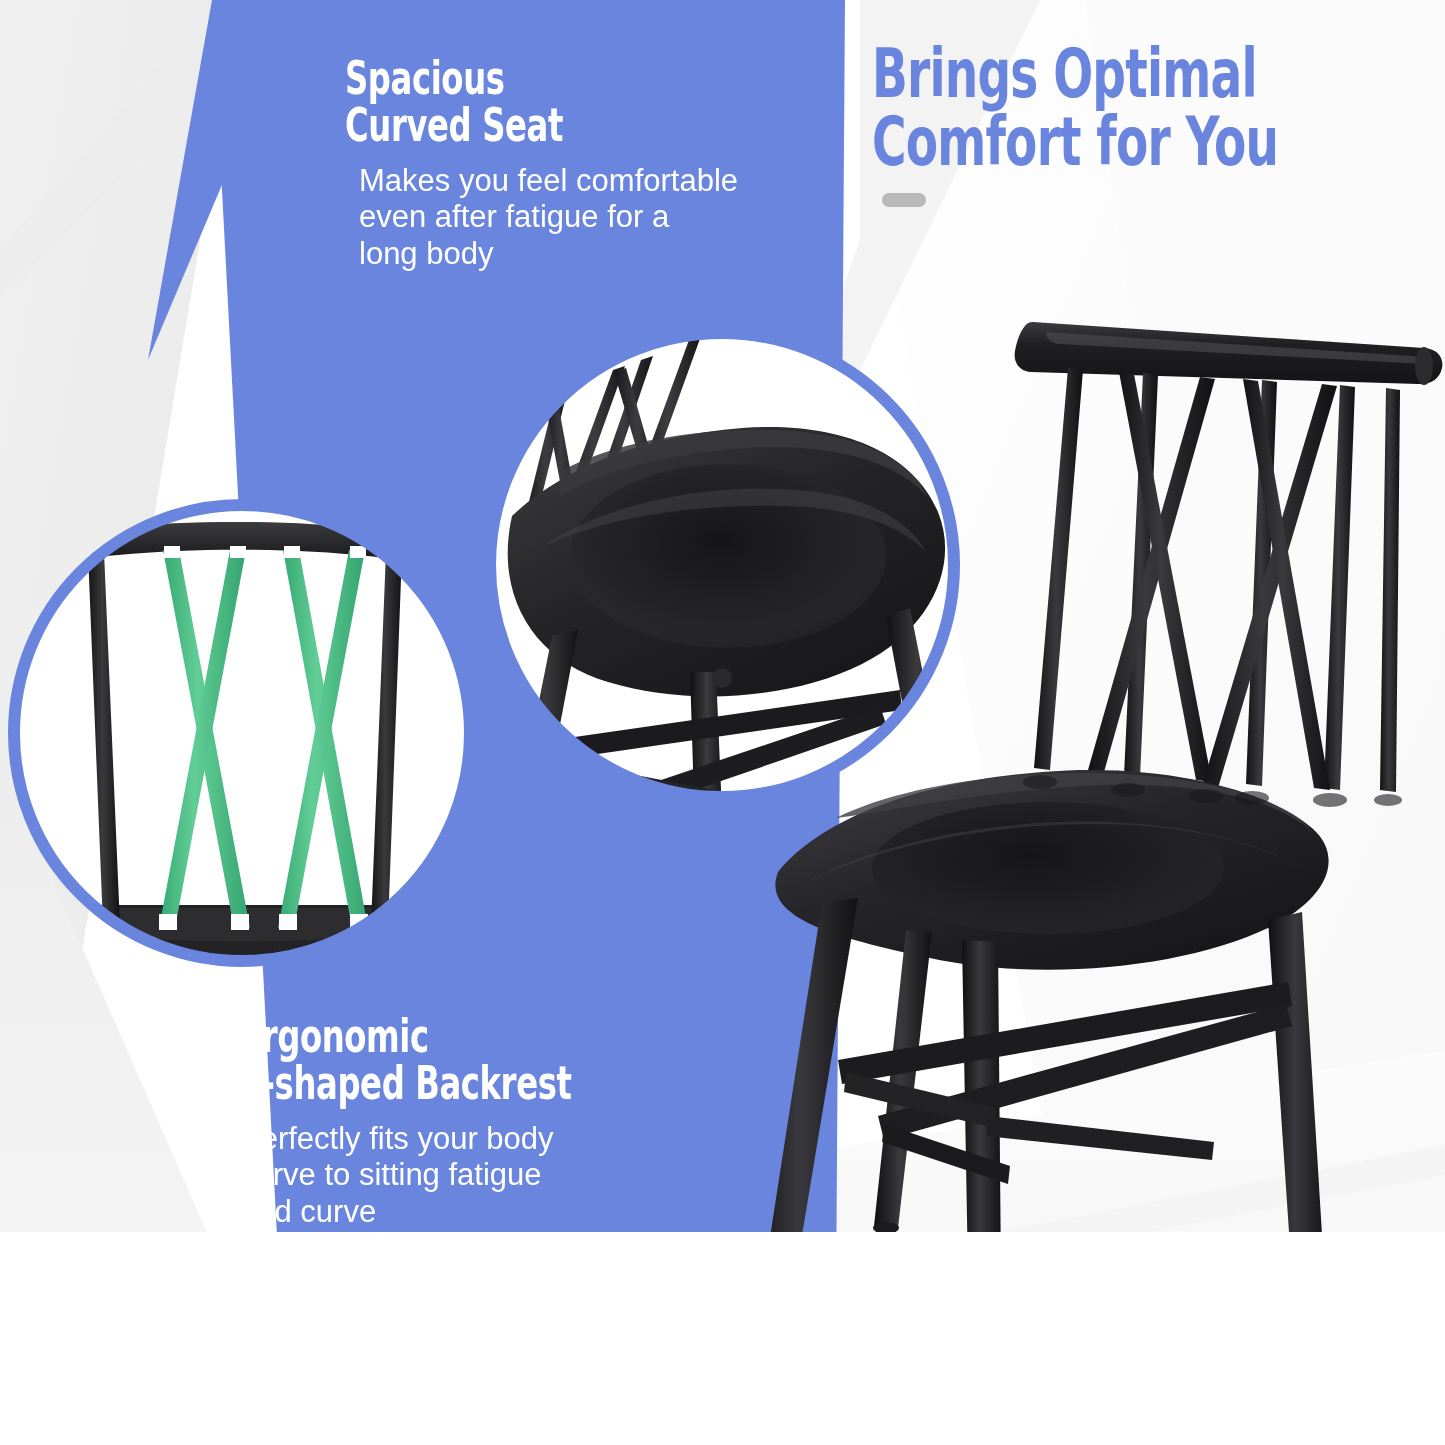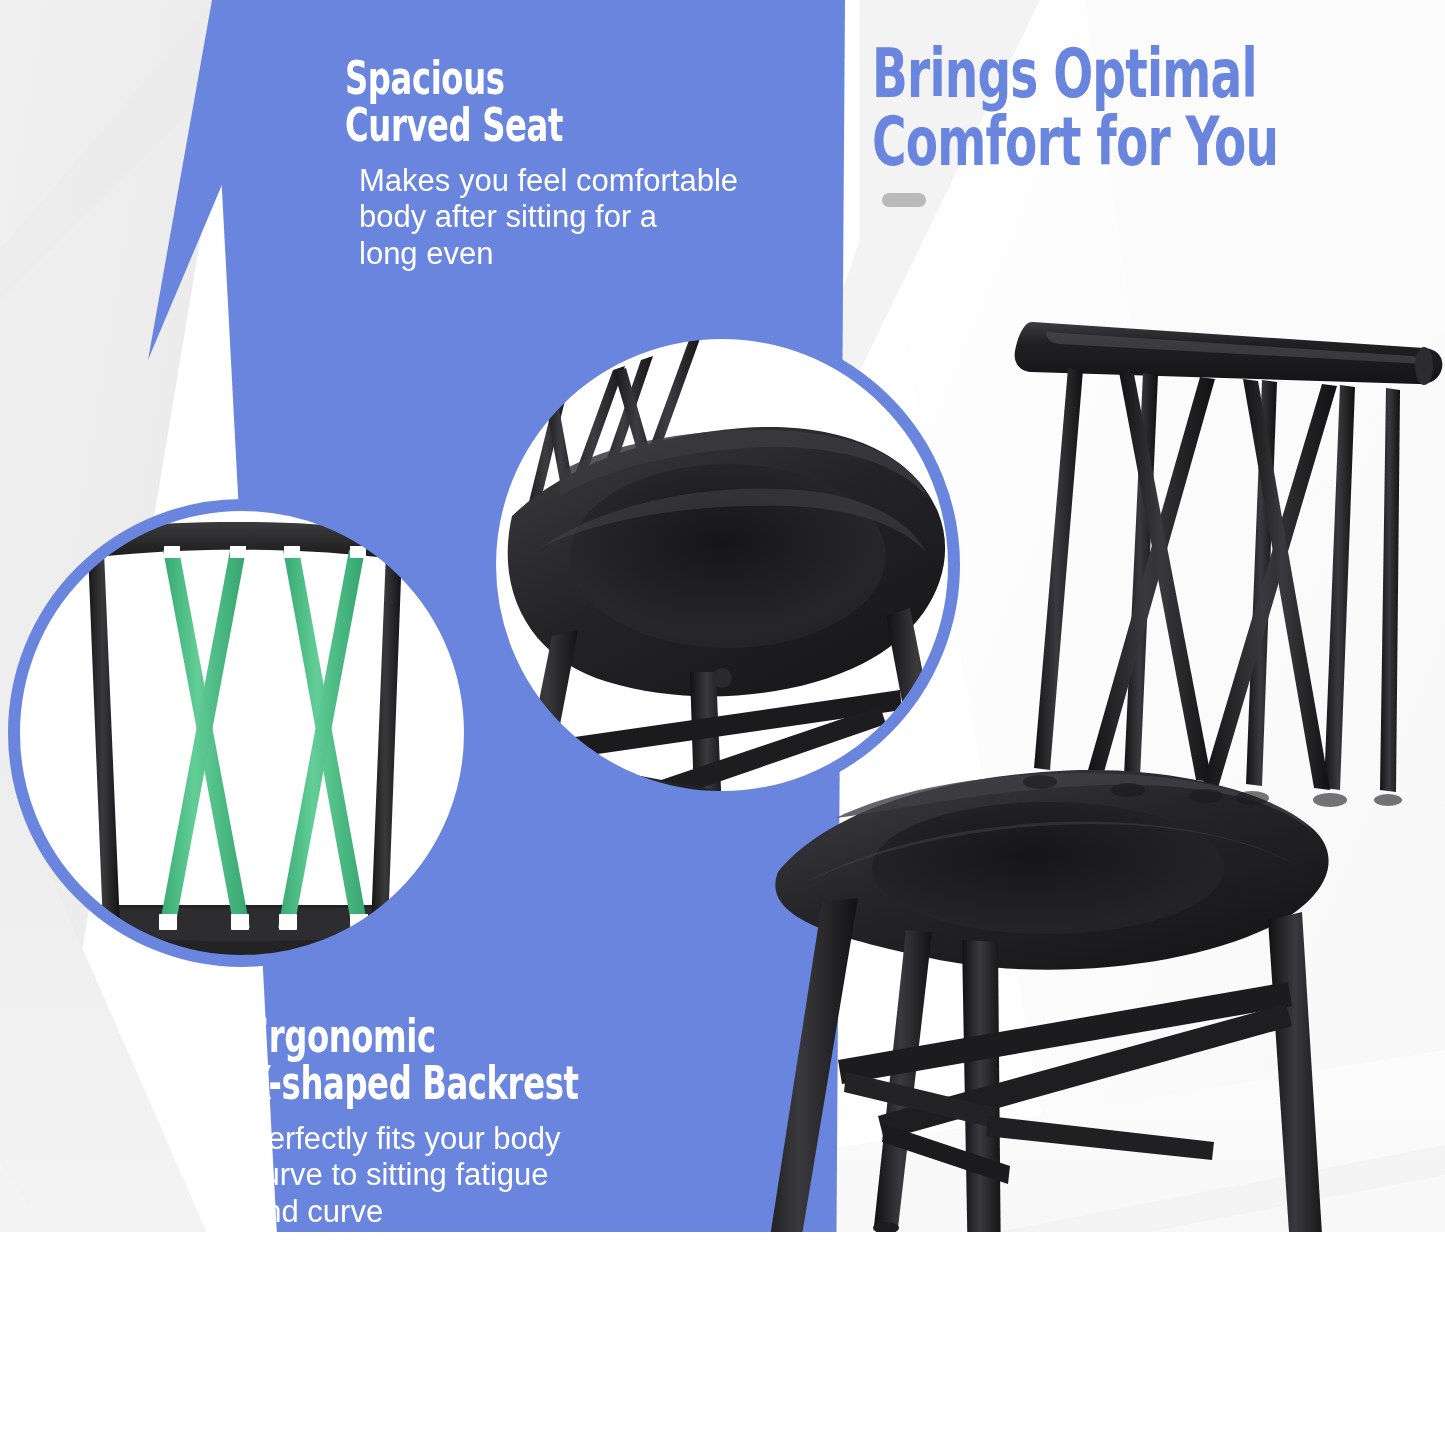--- a/index.html
+++ b/index.html
@@ -36,21 +36,21 @@
     font-weight:400;
     line-height:1.18;
   }
 
   
   #feat-top{left:345px;top:55px;width:520px;}
   #feat-top .hl{font-size:46px;color:#ffffff;}
   #feat-top .body-txt{font-size:31px;color:#ffffff;margin-top:14px;margin-left:14px;width:640px;}
 
   
-  #feat-bottom{left:247px;top:1013px;width:560px;}
+  #feat-bottom{left:240px;top:1013px;width:560px;}
   #feat-bottom .hl{font-size:46px;color:#ffffff;}
   #feat-bottom .body-txt{font-size:31px;color:#ffffff;margin-top:14px;width:560px;}
 
   
   #headline{left:872px;top:40px;width:600px;}
   #headline .hl{font-size:67px;color:#6a85de;letter-spacing:-1px;}
   #dash{
     width:44px;height:14px;border-radius:7px;background:#b9b9b9;
     margin-top:16px;margin-left:10px;
   }
@@ -324,22 +324,22 @@
     <polygon points="846,1072 996,1108 994,1128 844,1092" fill="#232326"></polygon>
     <polygon points="988,1116 1214,1142 1212,1160 986,1136" fill="#202023"></polygon>
     <polygon points="884,1124 1010,1166 1008,1184 882,1142" fill="#1b1b1e"></polygon>
   </svg>
 
   <div class="txt-block" id="feat-top">
     <div class="hl">Spacious</div>
     <div class="hl">Curved Seat</div>
     <div class="body-txt">
       <div>Makes you feel comfortable</div>
-      <div>body after sitting for a</div>
-      <div>long even</div>
+      <div>even after fatigue for a</div>
+      <div>long body</div>
     </div>
   </div>
 
   <div class="txt-block" id="feat-bottom">
     <div class="hl">Ergonomic</div>
     <div class="hl">X-shaped Backrest</div>
     <div class="body-txt">
       <div>Perfectly fits your body</div>
       <div>curve to sitting fatigue</div>
       <div>and curve</div>

